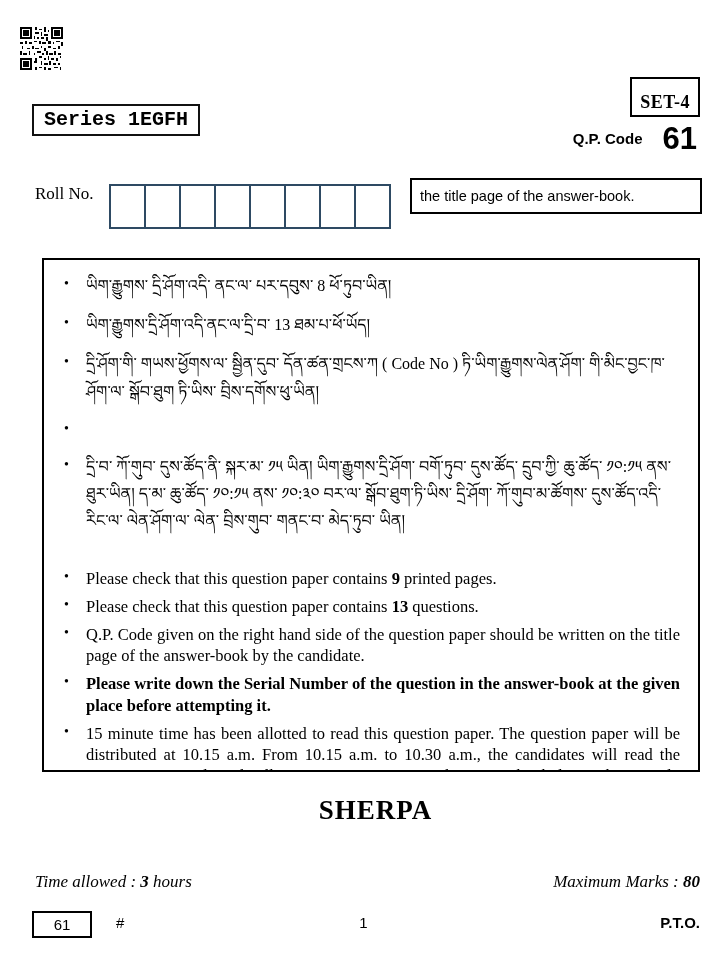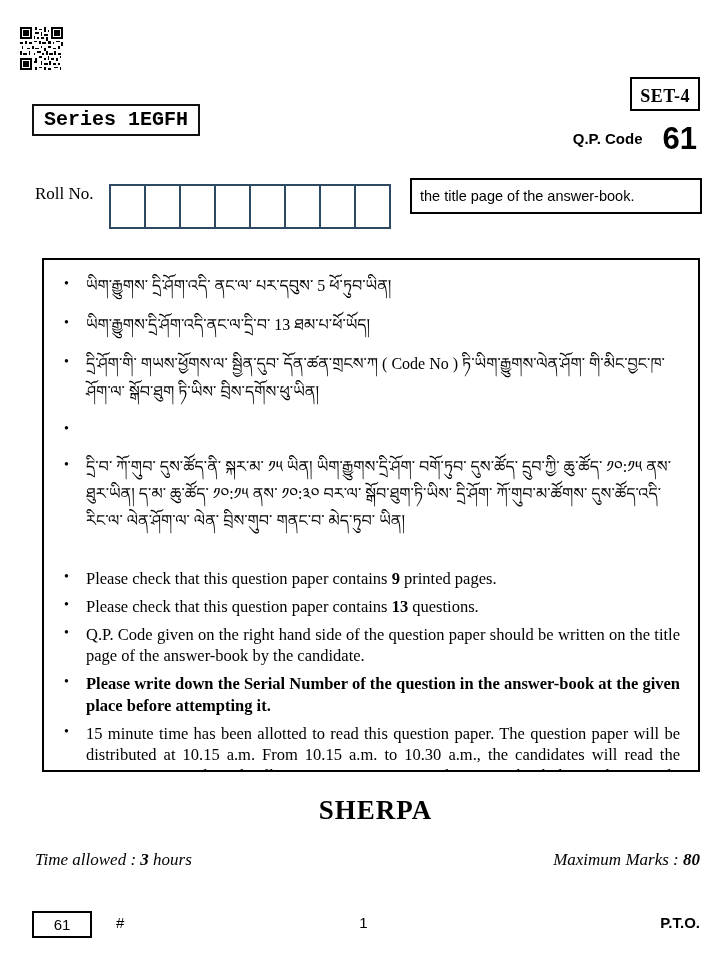--- a/index.html
+++ b/index.html
@@ -5,21 +5,21 @@
   html,body{margin:0;padding:0;}
   body{
     width:727px;height:963px;position:relative;background:#ffffff;
     font-family:"Liberation Serif",serif;color:#000;overflow:hidden;
   }
   .abs{position:absolute;}
   
   .qr{left:20px;top:27px;width:43px;height:43px;}
   
   .set-box{
-    right:27px;top:77px;border:2px solid #000;padding:7px 8px 2px 8px;
+    right:27px;top:77px;border:2px solid #000;padding:13px 8px 2px 8px;
     font-family:"Liberation Serif",serif;font-weight:bold;font-size:18px;letter-spacing:.5px;
   }
   
   .series-box{
     left:32px;top:104px;border:2px solid #111;padding:2px 10px 3px 10px;
     font-family:Liberation Mono, monospace;font-weight:bold;font-size:20px;
   }
   
   .qp-row{top:123px;right:30px;display:flex;align-items:center;gap:20px;}
   .qp-label{font-family:"Liberation Sans",sans-serif;font-weight:bold;font-size:15px;}
@@ -44,21 +44,21 @@
   ul.bullets li{display:flex;}
   .marker{flex:none;width:22px;margin-left:8px;text-align:left;font-size:14px;line-height:inherit;}
   ul.sherpa{height:296px;overflow:hidden;}
   ul.sherpa li{font-size:16px;line-height:1.7;margin-bottom:12px;}
   ul.english li{font-size:16.5px;line-height:1.28;margin-bottom:7px;}
   ul.english .txt{display:block;flex:1;padding-right:2px;}
   ul.english .justify{text-align:justify;}
   
   .subject{left:12px;top:795px;width:100%;text-align:center;font-weight:bold;font-size:27px;letter-spacing:1px;}
   
-  .time-row{left:35px;top:850px;width:665px;display:flex;justify-content:space-between;
+  .time-row{left:35px;top:872px;width:665px;display:flex;justify-content:space-between;
     font-style:italic;font-size:17px;align-items:flex-end;}
   
   .footer{left:0;top:911px;width:727px;height:30px;font-family:"Liberation Sans",sans-serif;font-size:15px;}
   .footer-code{position:absolute;left:32px;top:0;width:56px;height:23px;border:2px solid #000;
     text-align:center;line-height:23px;}
   .footer-hash{position:absolute;left:116px;top:3px;}
   .footer-page{position:absolute;left:0;top:3px;width:100%;text-align:center;}
   .footer-pto{position:absolute;right:27px;top:3px;font-weight:bold;}
 </style>
 </head>
@@ -110,21 +110,21 @@
 </div>
 
 <div class="abs cand-box">
   <div>the title page of the answer-book.</div>
 </div>
 
 <div class="abs main-box">
   <ul class="bullets sherpa">
       <li>
         <span class="marker">•</span>
-        <span class="txt">ཡིག་རྒྱུགས་ དྲི་ཤོག་འདི་ ནང་ལ་ པར་དབུས་ 5 ཕོ་ཏུབ་ཡིན།</span>
+        <span class="txt">ཡིག་རྒྱུགས་ དྲི་ཤོག་འདི་ ནང་ལ་ པར་དབུས་ 8 ཕོ་ཏུབ་ཡིན།</span>
       </li>
       <li>
         <span class="marker">•</span>
         <span class="txt">ཡིག་རྒྱུགས་དྲི་ཤོག་འདི་ནང་ལ་དྲི་བ་ 13 ཐམ་པ་ཕོ་ཡོད།</span>
       </li>
       <li>
         <span class="marker">•</span>
         <span class="txt">དྲི་ཤོག་གི་ གཡས་ཕྱོགས་ལ་ སྦྱིན་དུབ་ དོན་ཚན་གྲངས་ཀ ( Code No ) ཏི་ཡིག་རྒྱུགས་ལེན་ཤོག་ གི་མིང་བྱང་ཁ་ཤོག་ལ་ སྒོབ་ཐུག ཏི་ཡིས་ བྲིས་དགོས་ཕུ་ཡིན།</span>
       </li>
       <li>

